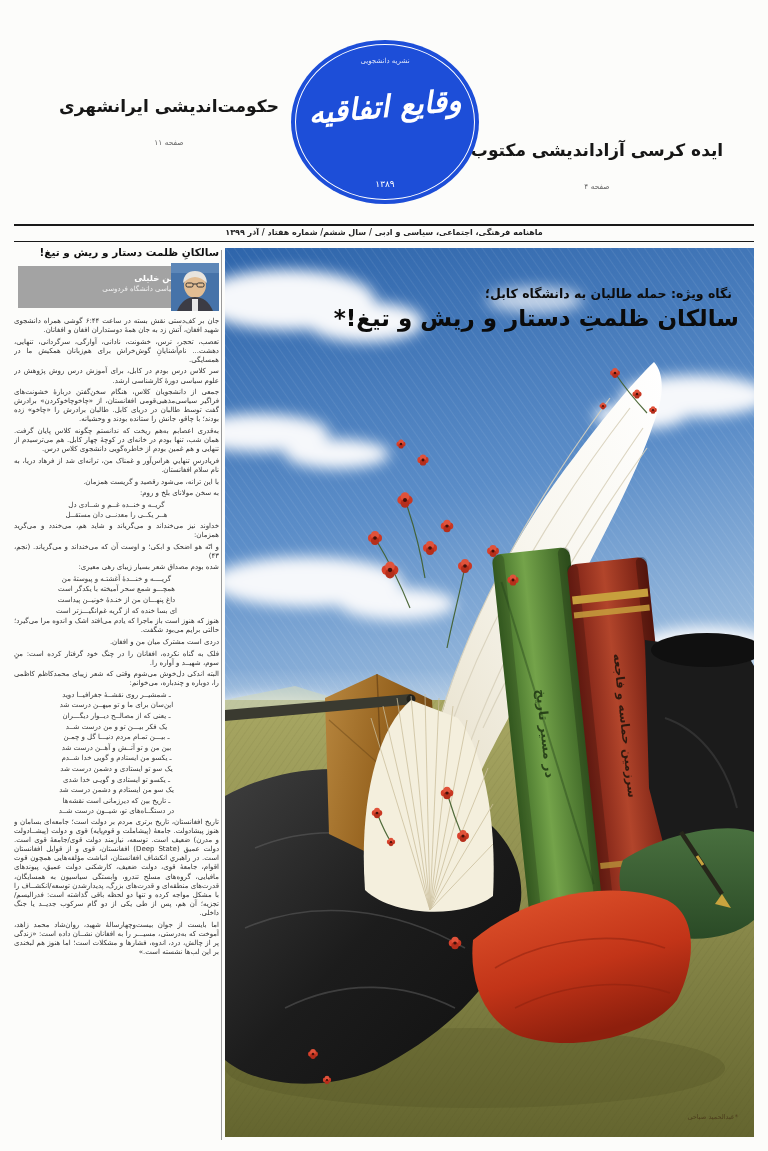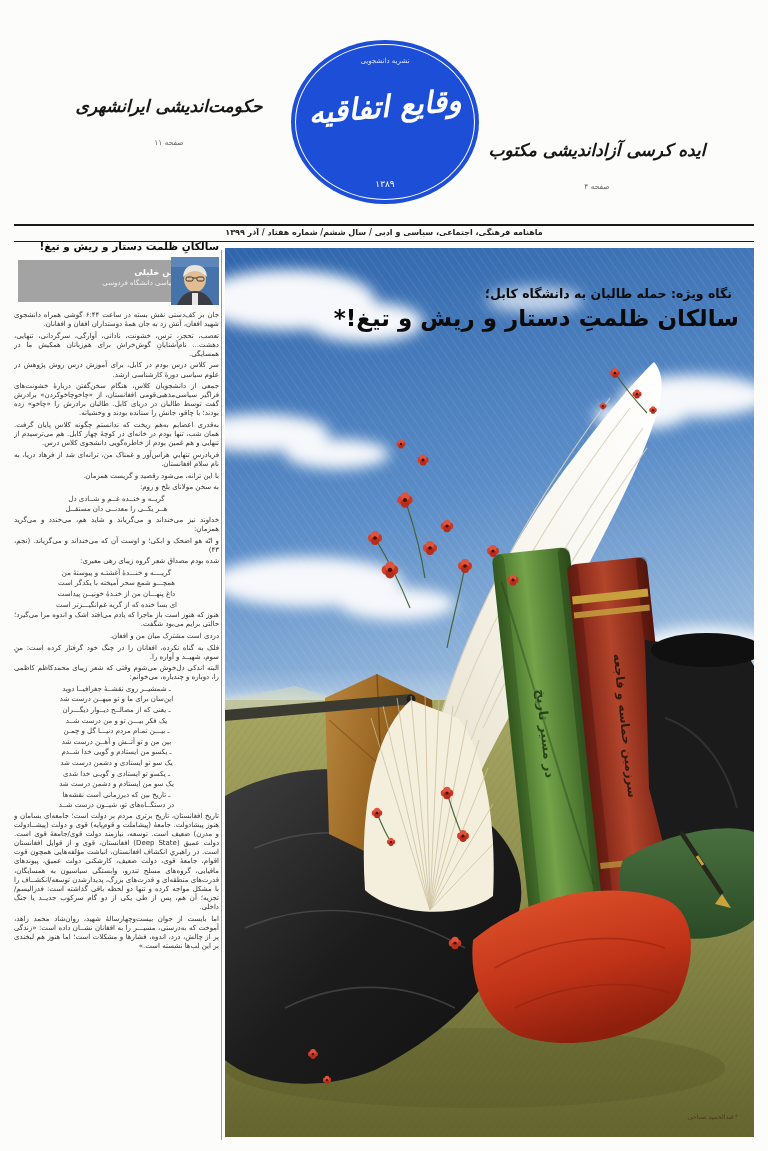--- a/index.html
+++ b/index.html
@@ -1,35 +1,35 @@
 <!DOCTYPE html>
 <html lang="fa"><head>
 <meta charset="utf-8">
 <style>
   html,body{margin:0;padding:0;background:#e8e8e6;}
   .page{position:relative;width:768px;height:1151px;background:#fcfcfa;overflow:hidden;
         font-family:"DejaVu Sans",sans-serif;color:#1a1a1a;}
   
   .head-block{position:absolute;top:96px;width:290px;text-align:center;direction:rtl;}
   .head-left{left:24px;} .head-right{left:452px;margin-top:44px;}
-  .head-title{font-size:17px;font-weight:bold;color:#161616;letter-spacing:0;font-style:italic;}
+  .head-title{font-size:17px;font-weight:bold;color:#161616;letter-spacing:0;}
   .head-page{margin-top:22px;font-size:7.5px;color:#666;}
   .logo{position:absolute;left:291px;top:40px;width:188px;height:164px;background:#1d4ed8;border-radius:50%;}
   .logo-ring{position:absolute;inset:4px;border:1.5px solid #fff;border-radius:50%;}
   .logo-small{position:absolute;top:17px;left:0;width:100%;text-align:center;color:#fff;font-size:7px;opacity:.85;direction:rtl;}
   .logo-title{position:absolute;top:52px;left:0;width:100%;text-align:center;color:#fff;
               font-size:30px;font-weight:bold;font-style:italic;transform:rotate(-5deg);direction:rtl;line-height:1;}
   .logo-year{position:absolute;bottom:15px;left:0;width:100%;text-align:center;color:#fff;font-size:9px;}
   .rule1{position:absolute;left:14px;right:14px;top:224px;height:2px;background:#191919;}
   .info-line{position:absolute;top:228px;left:0;width:768px;text-align:center;font-size:8px;
              font-weight:bold;color:#232323;direction:rtl;}
   .rule2{position:absolute;left:14px;right:14px;top:241px;height:1px;background:#191919;}
   
   .vrule{position:absolute;left:221px;top:250px;width:1px;height:890px;background:#9a9a9a;}
-  .column{position:absolute;left:14px;top:238px;width:205px;height:895px;direction:rtl;overflow:hidden;}
+  .column{position:absolute;left:14px;top:244px;width:205px;height:895px;direction:rtl;overflow:hidden;}
   .col-title{font-size:10.5px;font-weight:bold;color:#0f0f0f;margin:2px 0 8px 0;}
   .author-box{position:relative;height:42px;background:#a3a3a3;margin:0 0 9px 4px;}
   .author-photo{position:absolute;left:auto;right:0;top:-3px;width:48px;height:48px;overflow:hidden;}
   .author-text{padding:7px 8px 0 54px;}
   .author-name{font-size:8.5px;font-weight:bold;color:#fff;}
   .author-role{font-size:7px;color:#f1f1f1;margin-top:2px;}
   .para{font-size:7px;line-height:1.3;text-align:justify;margin:0 0 2.5px 0;color:#2d2d2d;}
   .para.poem{text-align:center;margin:0 0 1.5px 0;color:#333;}
   
   .illus{position:absolute;left:225px;top:248px;width:529px;height:889px;overflow:hidden;}
@@ -91,21 +91,21 @@
         <p class="para normal">سر کلاس درس بودم در کابل، برای آموزش درس روش پژوهش در علوم سیاسی دورهٔ کارشناسی ارشد.</p>
         <p class="para normal">جمعی از دانشجویان کلاس، هنگام سخن‌گفتن دربارهٔ خشونت‌های فراگیر سیاسی‌مذهبی‌قومی افغانستان، از «چاخوچاخوکردن» برادرش گفت توسط طالبان در دریای کابل. طالبان برادرش را «چاخو» زده بودند؛ با چاقو، جانش را ستانده بودند و وحشیانه.</p>
         <p class="para normal">به‌قدری اعصابم به‌هم ریخت که ندانستم چگونه کلاس پایان گرفت. همان شب، تنها بودم در خانه‌ای در کوچهٔ چهار کابل. هم می‌ترسیدم از تنهایی و هم غمین بودم از خاطره‌گویی دانشجوی کلاس درس.</p>
         <p class="para normal">فریادرسِ تنهاییِ هراس‌آور و غمناک من، ترانه‌ای شد از فرهاد دریا، به نام سلام افغانستان.</p>
         <p class="para normal">با این ترانه، می‌شود رقصید و گریست همزمان.</p>
         <p class="para normal">به سخن مولانای بلخ و روم:</p>
         <p class="para poem">گریــه و خنــده غــم و شــادی دل</p>
         <p class="para poem">هــر یکــی را معدنــی دان مستقــل</p>
         <p class="para normal">خداوند نیز می‌خنداند و می‌گریاند و شاید هم، می‌خندد و می‌گرید همزمان:</p>
         <p class="para normal">و انّه هو اضحک و ابکی؛ و اوست آن که می‌خنداند و می‌گریاند. (نجم، ۴۳)</p>
-        <p class="para normal">شده بودم مصداق شعر گروه زیبای رهی معیری:</p>
+        <p class="para normal">شده بودم مصداق شعر بسیار زیبای رهی معیری:</p>
         <p class="para poem">گریــــه و خنـــدهٔ آغشتـه و پیوستهٔ من</p>
         <p class="para poem">همچـــو شمع سحر آمیخته با یکدگر است</p>
         <p class="para poem">داغ پنهـــان من از خنـدهٔ خونیــن پیداست</p>
         <p class="para poem">ای بسا خنده که از گریه غم‌انگیـــزتر است</p>
         <p class="para normal">هنوز که هنوز است باز ماجرا که یادم می‌افتد اشک و اندوه مرا می‌گیرد؛ حالتی برایم می‌بود شگفت.</p>
         <p class="para normal">دردی است مشترک میان من و افغان.</p>
         <p class="para normal">فلک به گناه نکرده، افغانان را در چنگ خود گرفتار کرده است: منِ سوم، شهیــد و آواره را.</p>
         <p class="para normal">البته اندکی دل‌خوش می‌شوم وقتی که شعر زیبای محمدکاظم کاظمی را، دوباره و چندباره، می‌خوانم:</p>
         <p class="para poem">ـ شمشیــر روی نقشــهٔ جغرافیــا دوید</p>
         <p class="para poem">این‌سان برای ما و تو میهــن درست شد</p>

